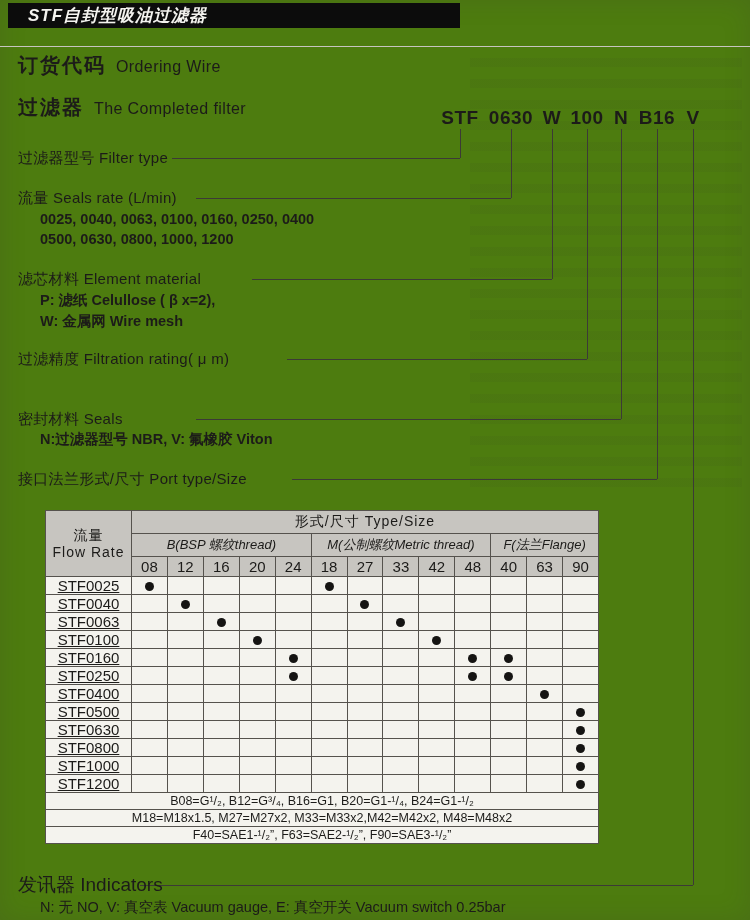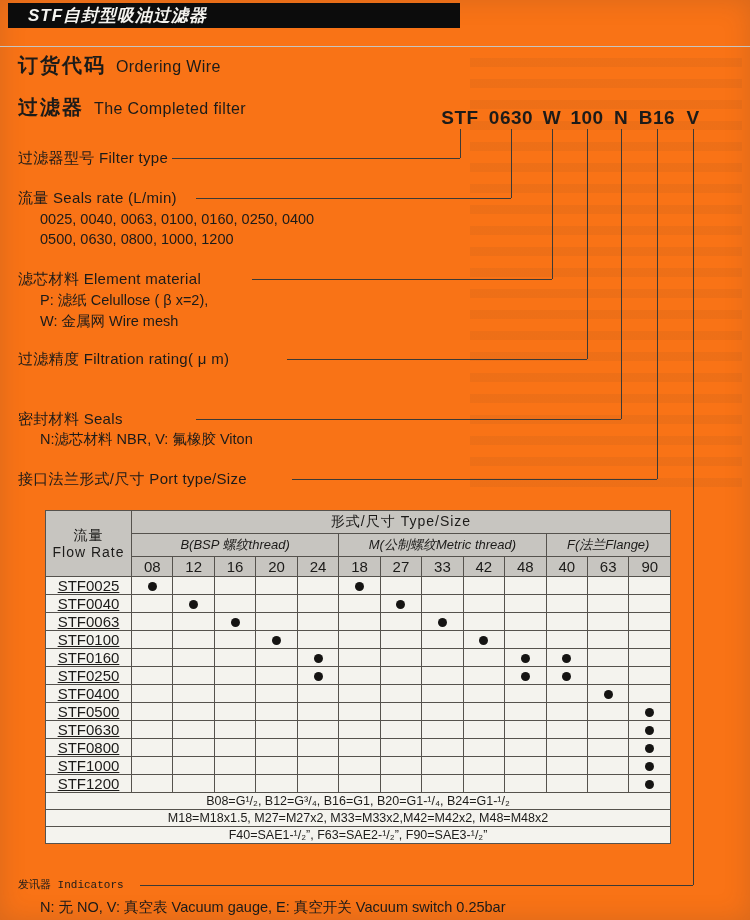--- a/index.html
+++ b/index.html
@@ -4,21 +4,21 @@
 <style>
   * { margin:0; padding:0; box-sizing:border-box; }
   html,body { width:750px; height:920px; }
   body {
     font-family:"Liberation Sans","DejaVu Sans",sans-serif;
     color:#1c1b19;
     background:#d8d7d3;
   }
   .page {
     position:relative; width:750px; height:920px;
-    background:#f97316; overflow:hidden;
+    background:#4d7c0f; overflow:hidden;
     box-shadow:inset 0 0 26px rgba(60,58,54,.18);
   }
   
   .banner {
     position:absolute; left:8px; top:3px; width:452px; height:25px;
     background:#0c0c0c; color:#f4f3ef;
     display:flex; align-items:center; padding-left:20px;
     font-weight:bold; font-style:italic; font-size:17px; letter-spacing:1px;
   }
   .rule-top { position:absolute; left:0; top:46px; width:750px; height:1px; background:#c7c5c0; }
@@ -37,43 +37,43 @@
   .code-seg { display:inline-block; text-align:center; margin-right:8px; }
   .code-seg:last-child { margin-right:0; }
   .cs0{width:40px}.cs1{width:46px}.cs2{width:20px}.cs3{width:34px}.cs4{width:18px}.cs5{width:38px}.cs6{width:18px}
 
   
   .vline { position:absolute; width:1px; background:#3c3a36; }
   .hline { position:absolute; height:1px; background:#3c3a36; }
 
   
   .spec-label  { position:absolute; left:18px; font-size:15px; line-height:20px; letter-spacing:.3px; white-space:nowrap; }
-  .spec-detail { position:absolute; left:40px; font-size:14.5px; line-height:20px; white-space:nowrap; }
+  .spec-detail { position:absolute; left:40px; font-size:14.5px; line-height:20px; white-space:nowrap;font-weight:bold; }
 
   
   .size-table {
-    position:absolute; left:45px; top:510px; width:626px;
+    position:absolute; left:45px; top:510px; width:554px;
     border-collapse:collapse; table-layout:fixed;
     font-size:13px; background:#f4f3ee;
   }
   .size-table th, .size-table td {
     border:1px solid #55524d; text-align:center; padding:0; font-weight:normal;
   }
   .size-table thead th { background:#c7c5c0; }
   .ts-row th    { height:23px; font-size:14px; letter-spacing:1px; }
   .group-row th { height:23px; font-size:13px;font-style:italic; }
   .sizes-row th { height:20px; font-size:15px; background:#e7e5e0; }
   .flow-th { text-align:left; padding-left:8px; font-size:14px; line-height:17px; }
   .size-table tbody td { height:17px; }
   .model-cell { text-align:left; padding-left:8px; font-size:15px;text-decoration:underline; }
   .dot { display:inline-block; width:9px; height:9px; border-radius:50%; background:#151413; vertical-align:middle; }
   .footnote-cell { text-align:left; padding-left:6px; font-size:12.5px; height:13px; white-space:nowrap; }
 
   
-  .ind-label  { position:absolute; left:18px; top:875px; font-size:11px; line-height:20px;font-family:Liberation Mono, monospace; }
+  .ind-label  { position:absolute; left:18px; top:875px; font-size:19px; line-height:20px; }
   .ind-detail { position:absolute; left:40px; top:897px; font-size:14.5px; line-height:20px; }
 
   
   .bleed {
     position:absolute; left:470px; top:58px; width:272px; height:440px;
     background:repeating-linear-gradient(180deg, rgba(45,44,42,.055) 0 9px, transparent 9px 21px);
     pointer-events:none;
   }
 </style>
 </head>
@@ -126,21 +126,21 @@
   <div class="spec-detail" style="top:209px">0025, 0040, 0063, 0100, 0160, 0250, 0400</div>
   <div class="spec-detail" style="top:229px">0500, 0630, 0800, 1000, 1200</div>
 
   <div class="spec-label" style="top:269px">滤芯材料 Element material</div>
   <div class="spec-detail" style="top:290px">P: 滤纸 Celullose ( β x=2),</div>
   <div class="spec-detail" style="top:311px">W: 金属网 Wire mesh</div>
 
   <div class="spec-label" style="top:349px">过滤精度 Filtration rating( μ m)</div>
 
   <div class="spec-label" style="top:409px">密封材料 Seals</div>
-  <div class="spec-detail" style="top:429px">N:滤芯材料 NBR,  V: 氟橡胶 Viton</div>
+  <div class="spec-detail" style="top:429px">N:过滤器型号 NBR,  V: 氟橡胶 Viton</div>
 
   <div class="spec-label" style="top:469px">接口法兰形式/尺寸 Port type/Size</div>
 
   <table class="size-table" id="size-table">
     <colgroup>
       <col style="width:86px">
       <col>
         <col>
         <col>
         <col>

